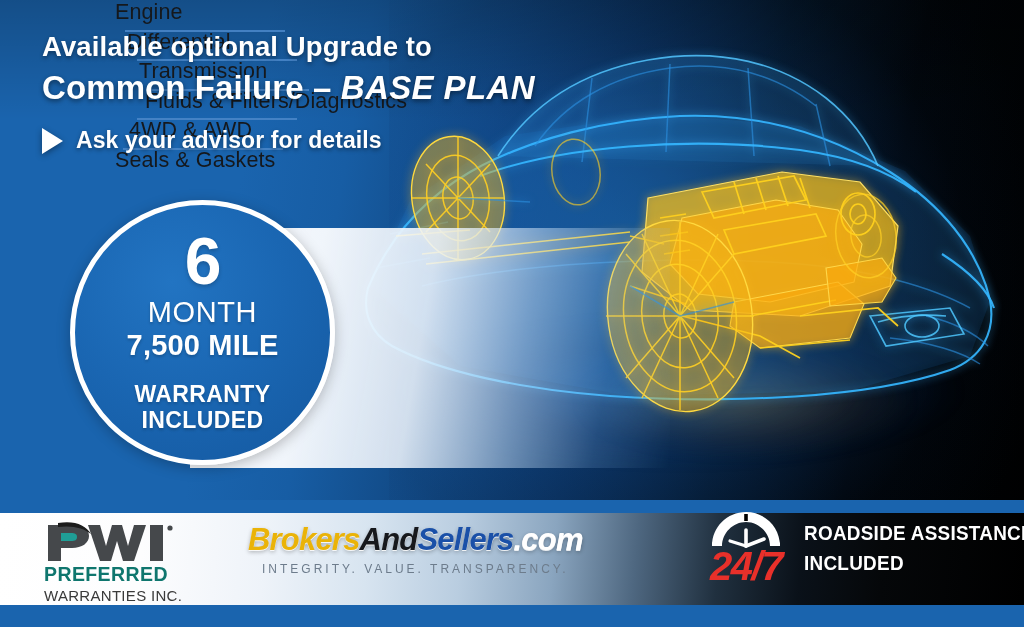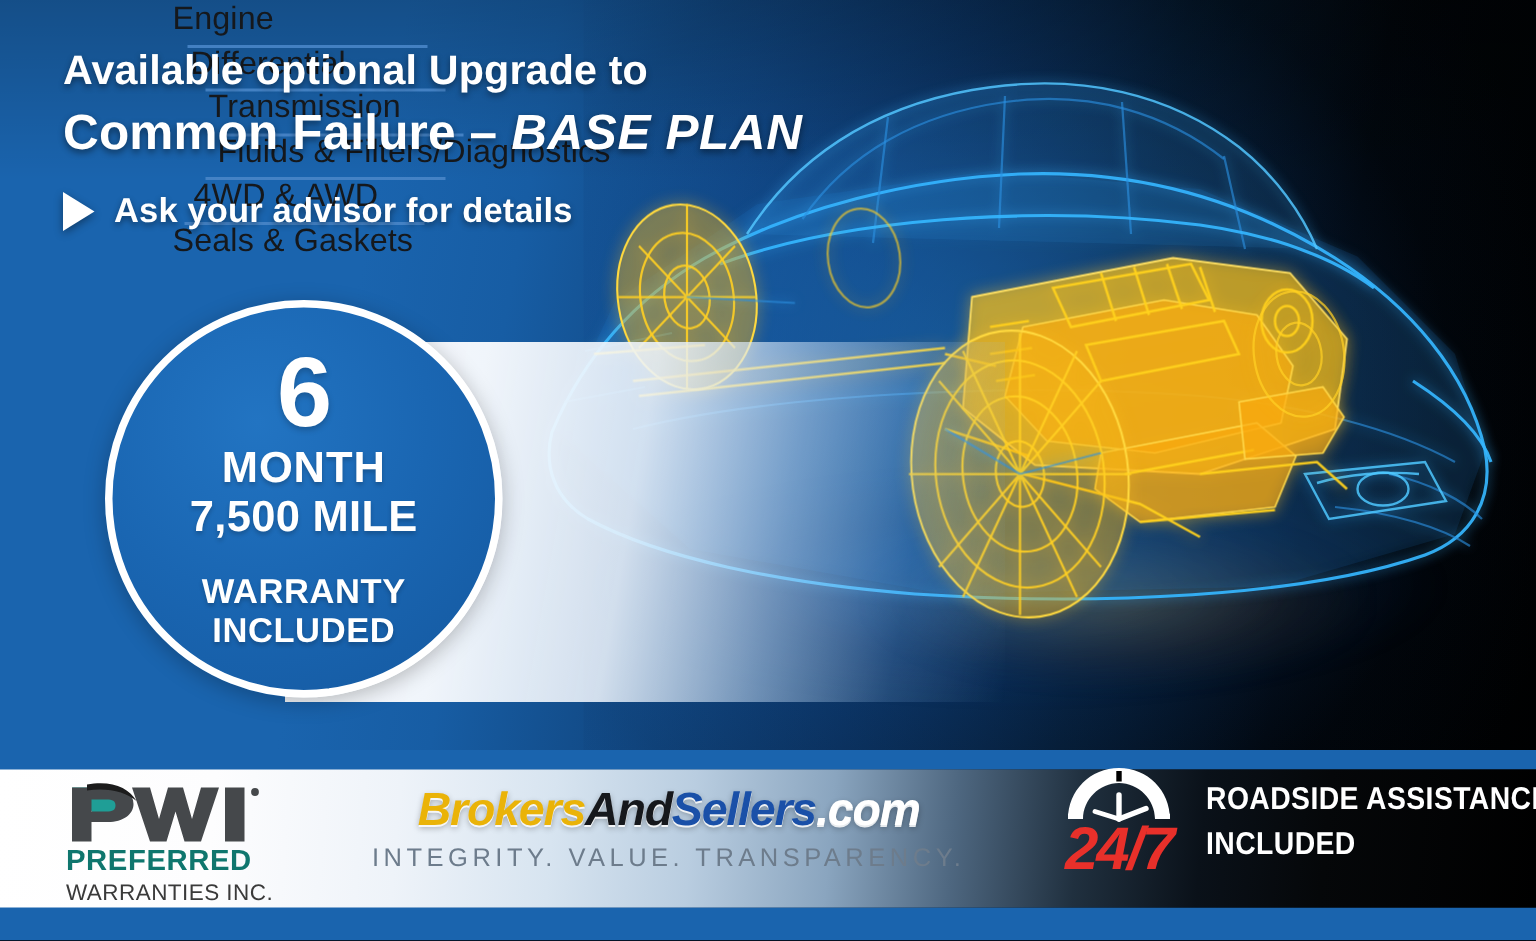--- a/index.html
+++ b/index.html
@@ -181,21 +181,21 @@
   }
   .c-num {
     font-size: 66px;
     font-weight: 700;
     line-height: .92;
     letter-spacing: -1px;
     text-shadow: 0 2px 4px rgba(0,0,0,0.22);
   }
   .c-month {
     font-size: 29px;
-    font-weight: 700;
+    font-weight: 400;
     letter-spacing: .6px;
     line-height: 1.12;
     margin-top: 4px;
     text-shadow: 0 2px 3px rgba(0,0,0,0.20);
   }
   .c-mile {
     font-size: 29px;
     font-weight: 700;
     letter-spacing: .2px;
     line-height: 1.12;
@@ -274,21 +274,21 @@
     line-height: 1;
     white-space: nowrap;
     text-shadow: 0 1px 0 rgba(255,255,255,0.85), 0 2px 4px rgba(0,0,0,0.30);
   }
   .bk-main .b1 { color: #eab308; }
   .bk-main .b2 { color: #16181c; }
   .bk-main .b3 { color: #1a50a8; }
   .bk-main .b4 { color: #ffffff; }
   .bk-tag {
     margin-top: 7px;
-    font-size: 17px;
+    font-size: 12px;
     font-weight: 400;
     color: #6d7c8c;
     letter-spacing: 3.0px;
     white-space: nowrap;
   }
 
   
   .rs {
     position: absolute;
     left: 700px; top: 508px;

